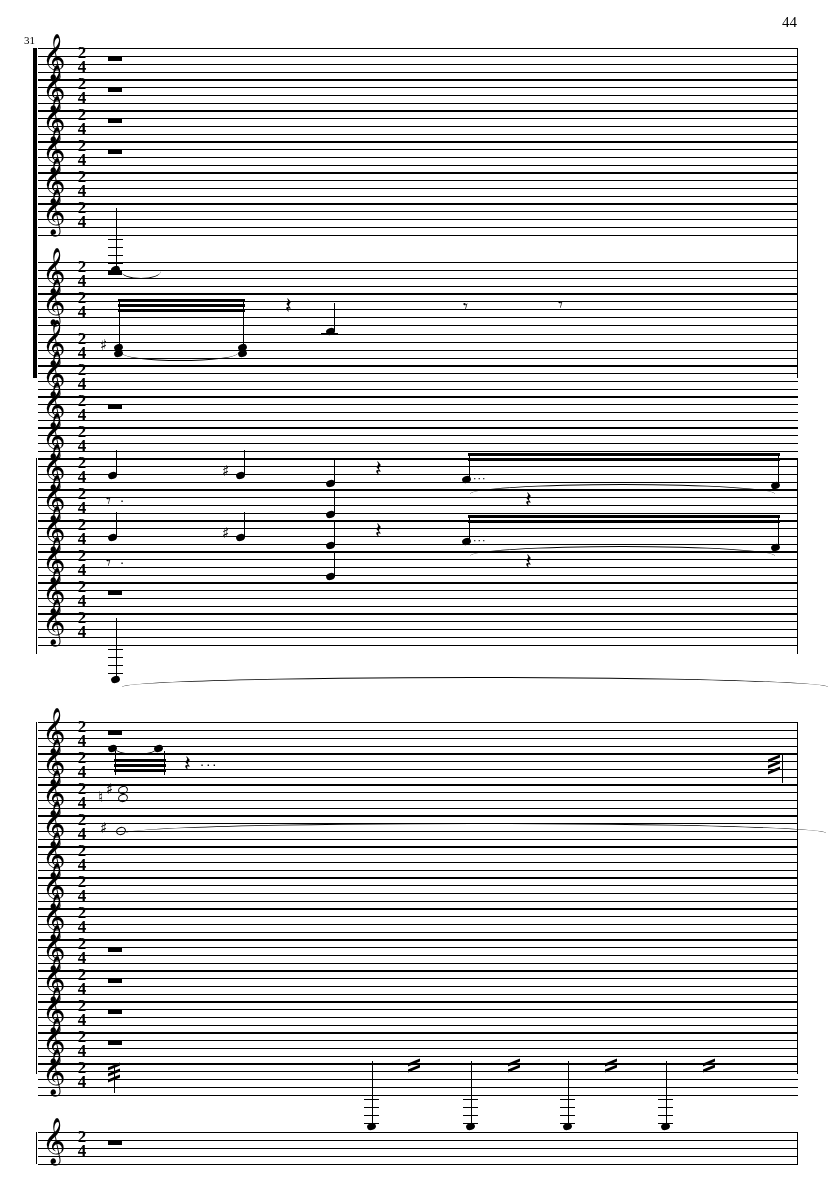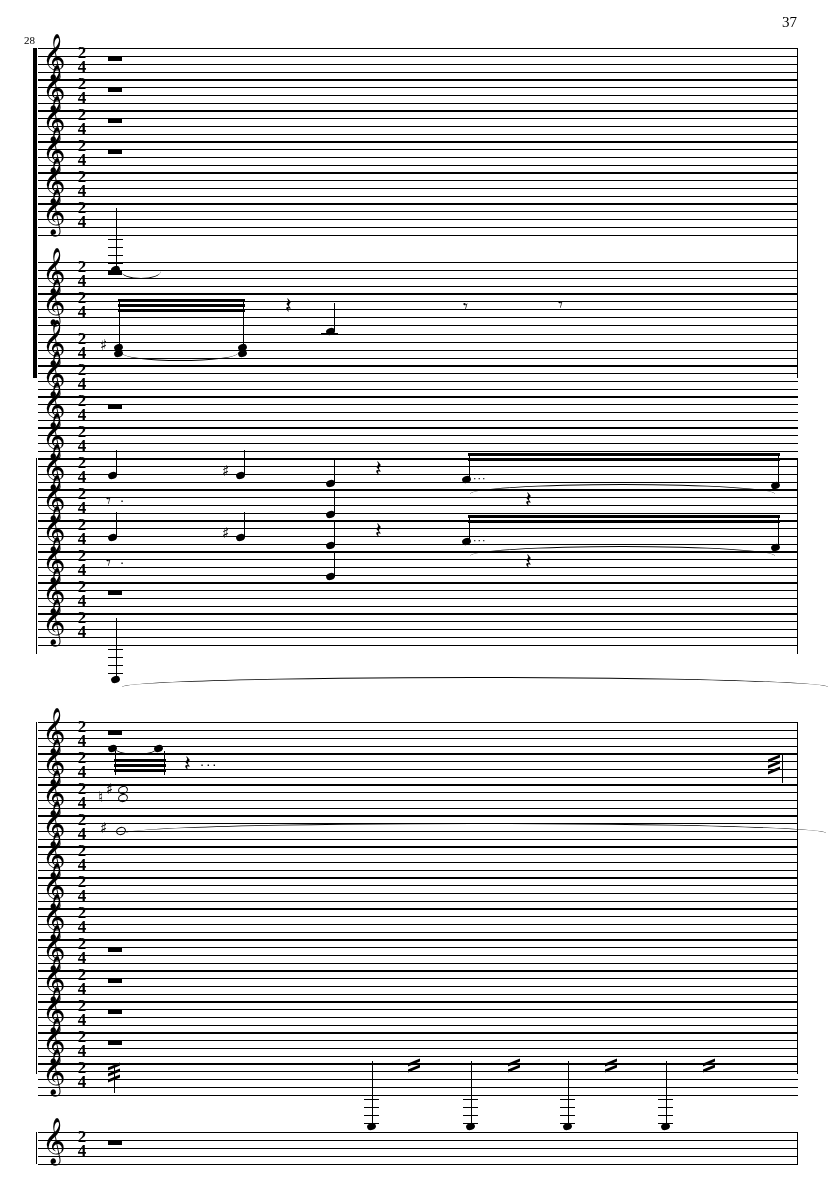--- a/index.html
+++ b/index.html
@@ -176,22 +176,22 @@
     height: 2.6px;
     background: #000;
     transform: skewY(-22deg);
   }
 </style>
 </head>
 <body>
 
 <div id="page">
 
-  <div class="page-number">37</div>
-  <div class="measure-number">28</div>
+  <div class="page-number">44</div>
+  <div class="measure-number">31</div>
 
   <div>
     <div class="bracket" style="top:48px;height:330px;"></div>
     <div class="barline" style="left:36px;top:48px;height:330px;"></div>
     <div class="barline" style="left:797px;top:48px;height:330px;"></div>
 
     <div class="staff" style="top:48px;">
       <div class="lines">
           <i></i>
           <i></i>

